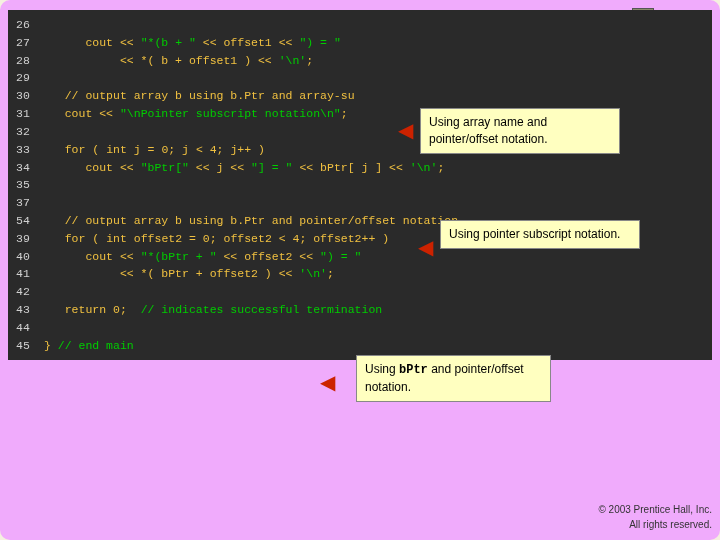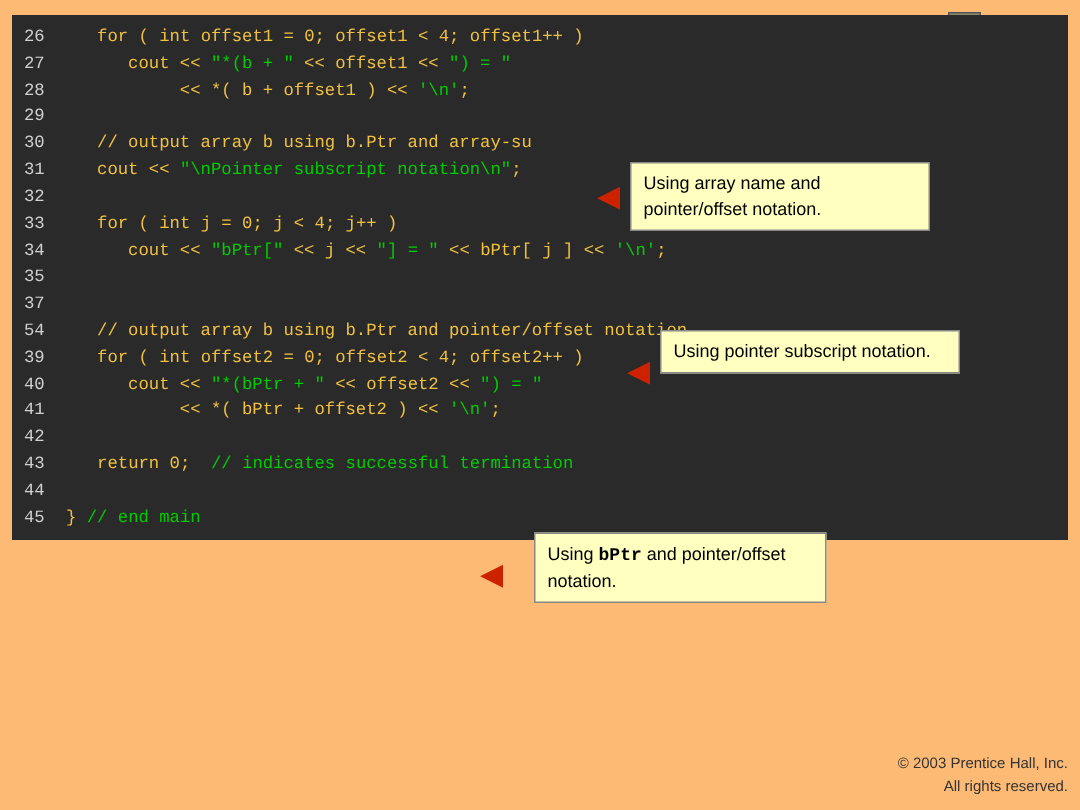--- a/index.html
+++ b/index.html
@@ -8,22 +8,23 @@
       height: 540px;
       background: #f5f0e0;
       font-family: Arial, sans-serif;
       overflow: hidden;
       position: relative;
     }
 
     .main-container {
       width: 720px;
       height: 540px;
-      background: #fdba74;
+      background: #f0abfc;
       position: relative;
+      border-radius: 10px;
     }
 
     
     .outline-area {
       position: absolute;
       top: 8px;
       right: 8px;
       display: flex;
       align-items: center;
       gap: 6px;
@@ -153,21 +154,20 @@
   <div class="fig-label">
     <div>fig05_20.cpp</div>
     <div>(2 of 2)</div>
   </div>
 
   <div class="code-area">
     <div class="code-block">
 
       <div class="code-line">
         <span class="line-num">26</span>
-        <span class="code-text">   <span class="kw">for</span> ( <span class="kw">int</span> offset1 = 0; offset1 &lt; 4; offset1++ )</span>
       </div>
 
       <div class="code-line">
         <span class="line-num">27</span>
         <span class="code-text">      cout &lt;&lt; <span class="green">"*(b + "</span> &lt;&lt; offset1 &lt;&lt; <span class="green">") = "</span></span>
       </div>
 
       <div class="code-line">
         <span class="line-num">28</span>
         <span class="code-text">           &lt;&lt; *( b + offset1 ) &lt;&lt; <span class="green">'\n'</span>;</span>

